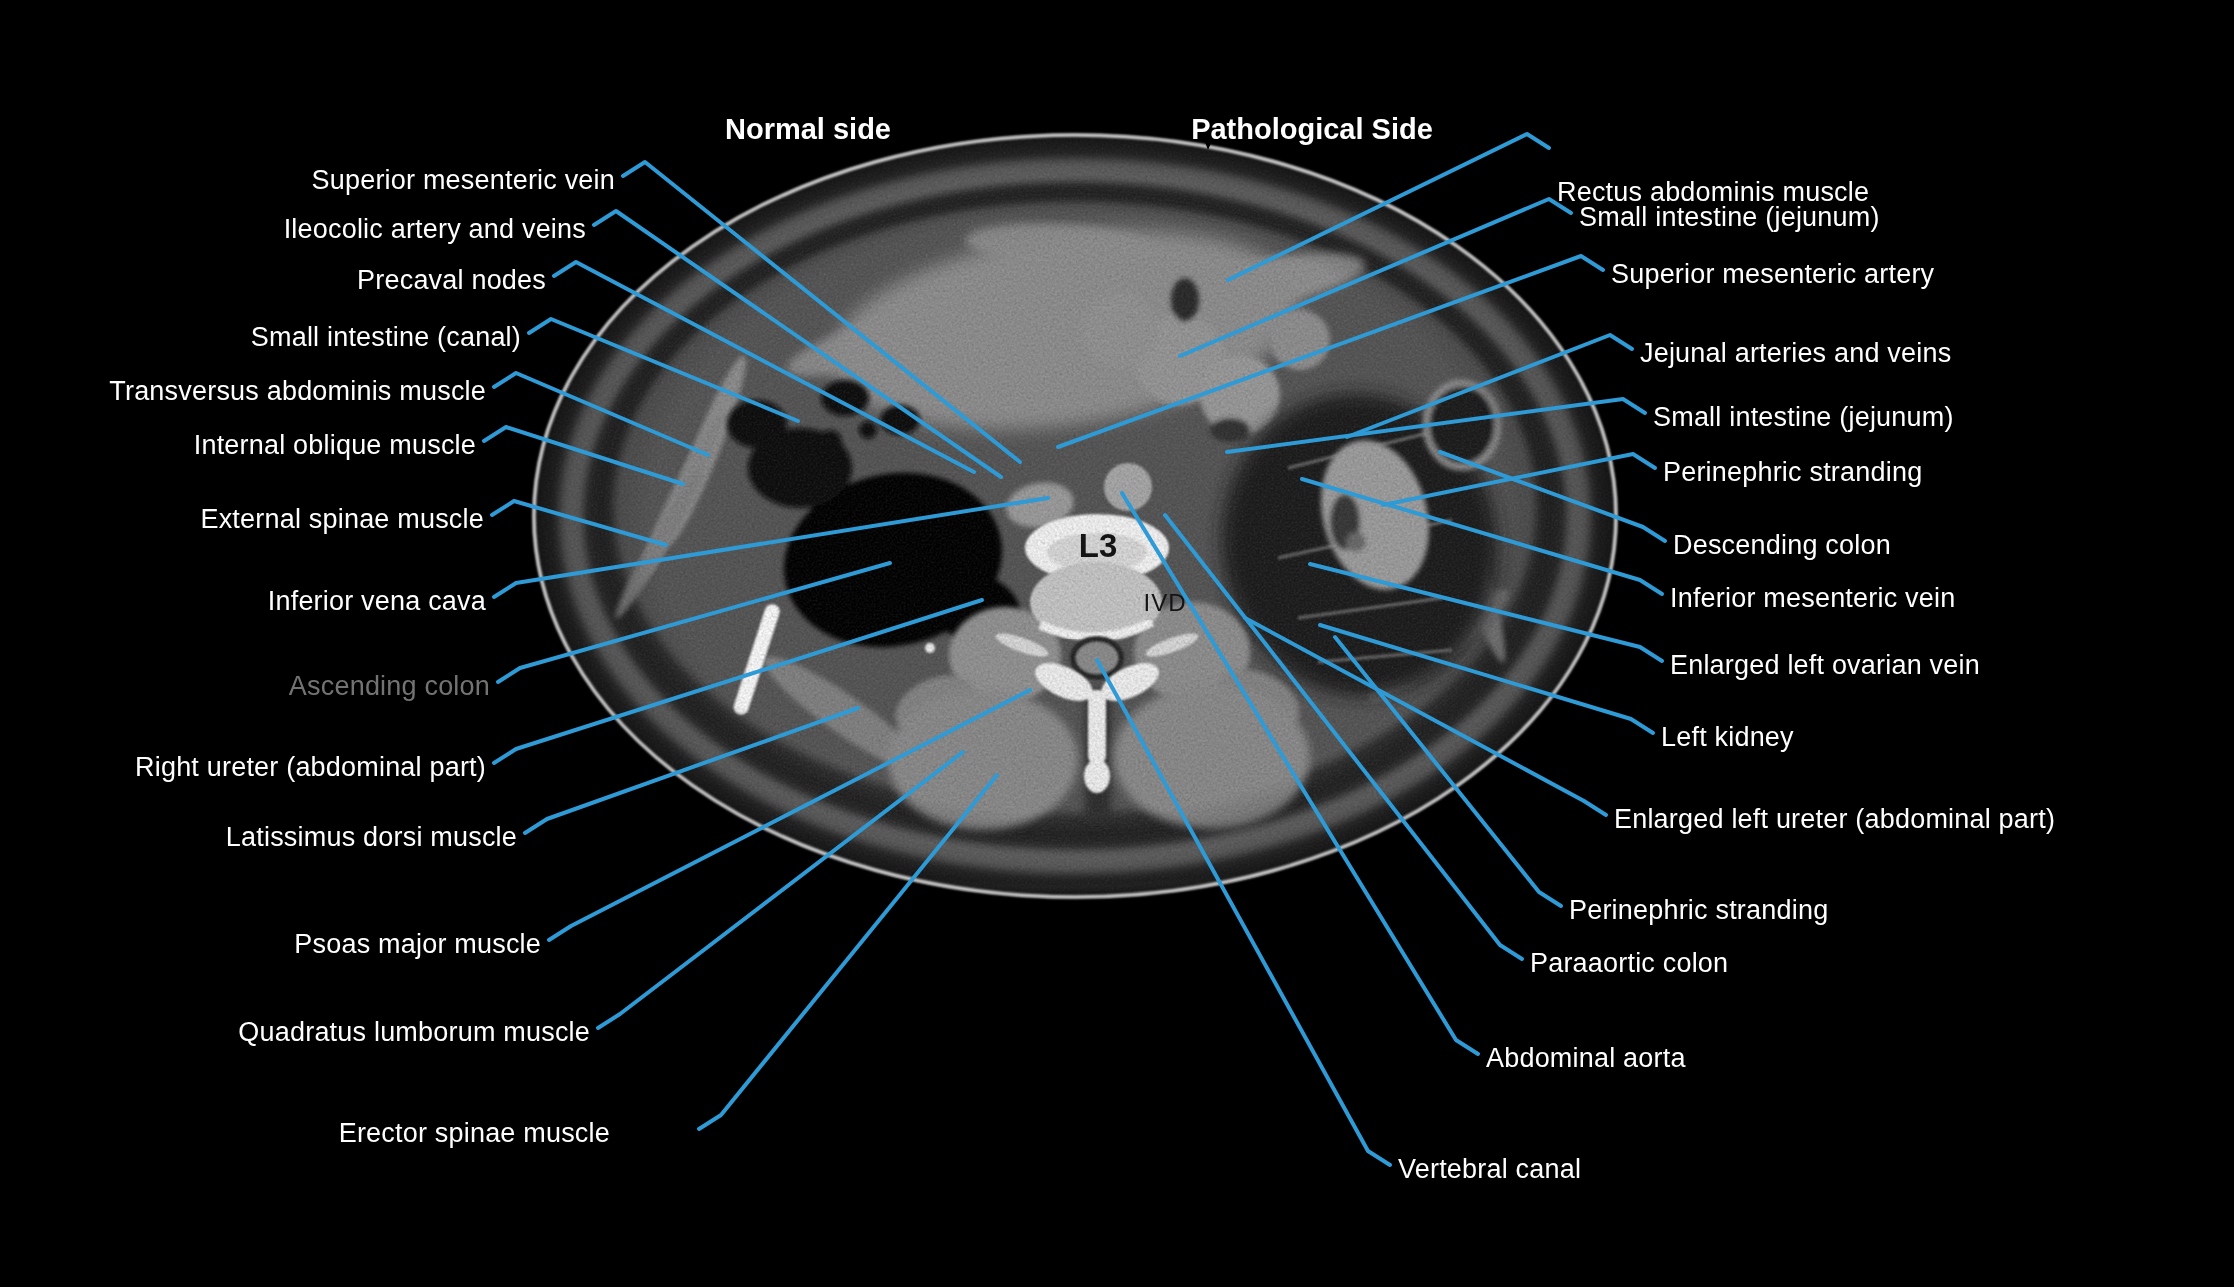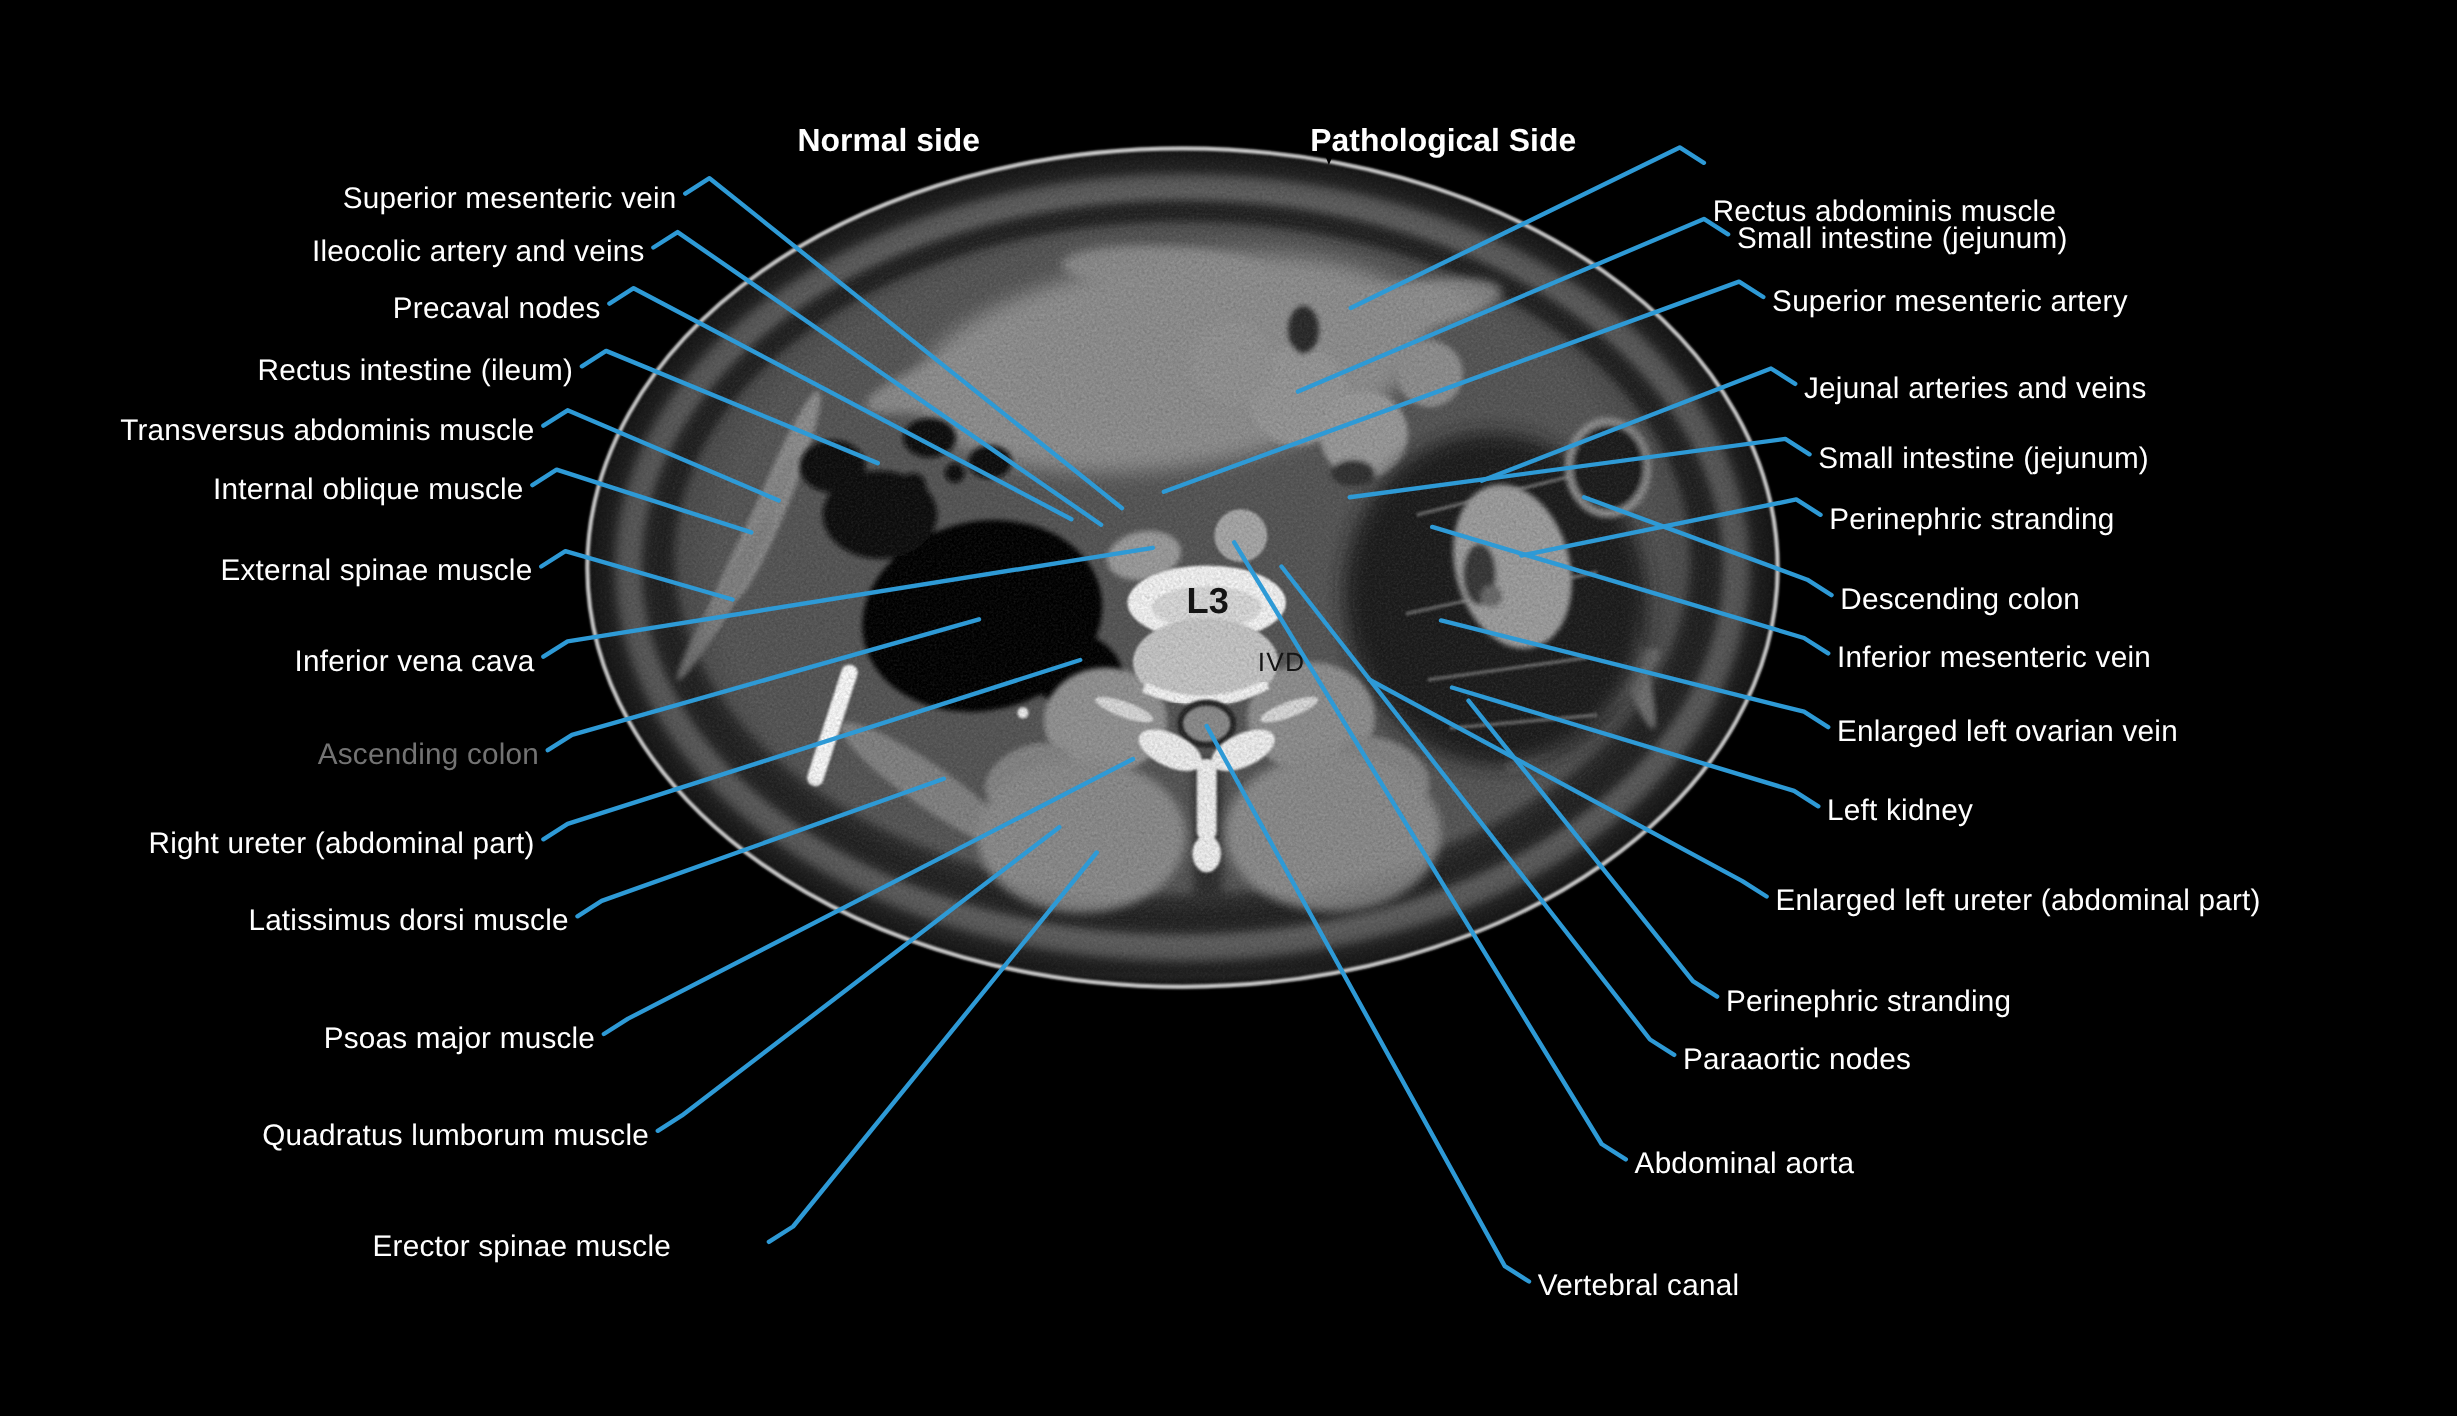--- a/index.html
+++ b/index.html
@@ -207,21 +207,21 @@
   <div class="hdr" style="left: 808px; top: 129px;">Normal side</div>
   <div class="hdr" style="left: 1312px; top: 129px;">Pathological Side</div>
 
   <div class="clabel big" style="left: 1098px; top: 546px;">L3</div>
   <div class="clabel small" style="left: 1117px; top: 603px; margin-left: 48px;">IVD</div>
 
   <div id="labels">
       <div class="label left" style="color: rgb(255, 255, 255); right: 1619px; top: 182px;">Superior mesenteric vein</div>
       <div class="label left" style="color: rgb(255, 255, 255); right: 1648px; top: 231px;">Ileocolic artery and veins</div>
       <div class="label left" style="color: rgb(255, 255, 255); right: 1688px; top: 282px;">Precaval nodes</div>
-      <div class="label left" style="color: rgb(255, 255, 255); right: 1713px; top: 339px;">Rectus intestine (ileum)</div>
+      <div class="label left" style="color: rgb(255, 255, 255); right: 1713px; top: 339px;">Small intestine (canal)</div>
       <div class="label left" style="color: rgb(255, 255, 255); right: 1748px; top: 393px;">Transversus abdominis muscle</div>
       <div class="label left" style="color: rgb(255, 255, 255); right: 1758px; top: 447px;">Internal oblique muscle</div>
       <div class="label left" style="color: rgb(255, 255, 255); right: 1750px; top: 521px;">External spinae muscle</div>
       <div class="label left" style="color: rgb(255, 255, 255); right: 1748px; top: 603px;">Inferior vena cava</div>
       <div class="label left" style="color: #737373; right: 1744px; top: 688px;">Ascending colon</div>
       <div class="label left" style="color: rgb(255, 255, 255); right: 1748px; top: 769px;">Right ureter (abdominal part)</div>
       <div class="label left" style="color: rgb(255, 255, 255); right: 1717px; top: 839px;">Latissimus dorsi muscle</div>
       <div class="label left" style="color: rgb(255, 255, 255); right: 1693px; top: 946px;">Psoas major muscle</div>
       <div class="label left" style="color: rgb(255, 255, 255); right: 1644px; top: 1034px;">Quadratus lumborum muscle</div>
       <div class="label left" style="color: rgb(255, 255, 255); right: 1624px; top: 1135px; margin-left: 48px;">Erector spinae muscle</div>
@@ -230,17 +230,17 @@
       <div class="label right" style="color: rgb(255, 255, 255); left: 1611px; top: 276px;">Superior mesenteric artery</div>
       <div class="label right" style="color: rgb(255, 255, 255); left: 1640px; top: 355px;">Jejunal arteries and veins</div>
       <div class="label right" style="color: rgb(255, 255, 255); left: 1653px; top: 419px;">Small intestine (jejunum)</div>
       <div class="label right" style="color: rgb(255, 255, 255); left: 1663px; top: 474px;">Perinephric stranding</div>
       <div class="label right" style="color: rgb(255, 255, 255); left: 1673px; top: 547px;">Descending colon</div>
       <div class="label right" style="color: rgb(255, 255, 255); left: 1670px; top: 600px;">Inferior mesenteric vein</div>
       <div class="label right" style="color: rgb(255, 255, 255); left: 1670px; top: 667px;">Enlarged left ovarian vein</div>
       <div class="label right" style="color: rgb(255, 255, 255); left: 1661px; top: 739px;">Left kidney</div>
       <div class="label right" style="color: rgb(255, 255, 255); left: 1614px; top: 821px;">Enlarged left ureter (abdominal part)</div>
       <div class="label right" style="color: rgb(255, 255, 255); left: 1569px; top: 912px;">Perinephric stranding</div>
-      <div class="label right" style="color: rgb(255, 255, 255); left: 1530px; top: 965px;">Paraaortic nodes</div>
+      <div class="label right" style="color: rgb(255, 255, 255); left: 1530px; top: 965px;">Paraaortic colon</div>
       <div class="label right" style="color: rgb(255, 255, 255); left: 1486px; top: 1060px;">Abdominal aorta</div>
       <div class="label right" style="color: rgb(255, 255, 255); left: 1398px; top: 1171px;">Vertebral canal</div>
     </div>
 </div>
 
 </body></html>

